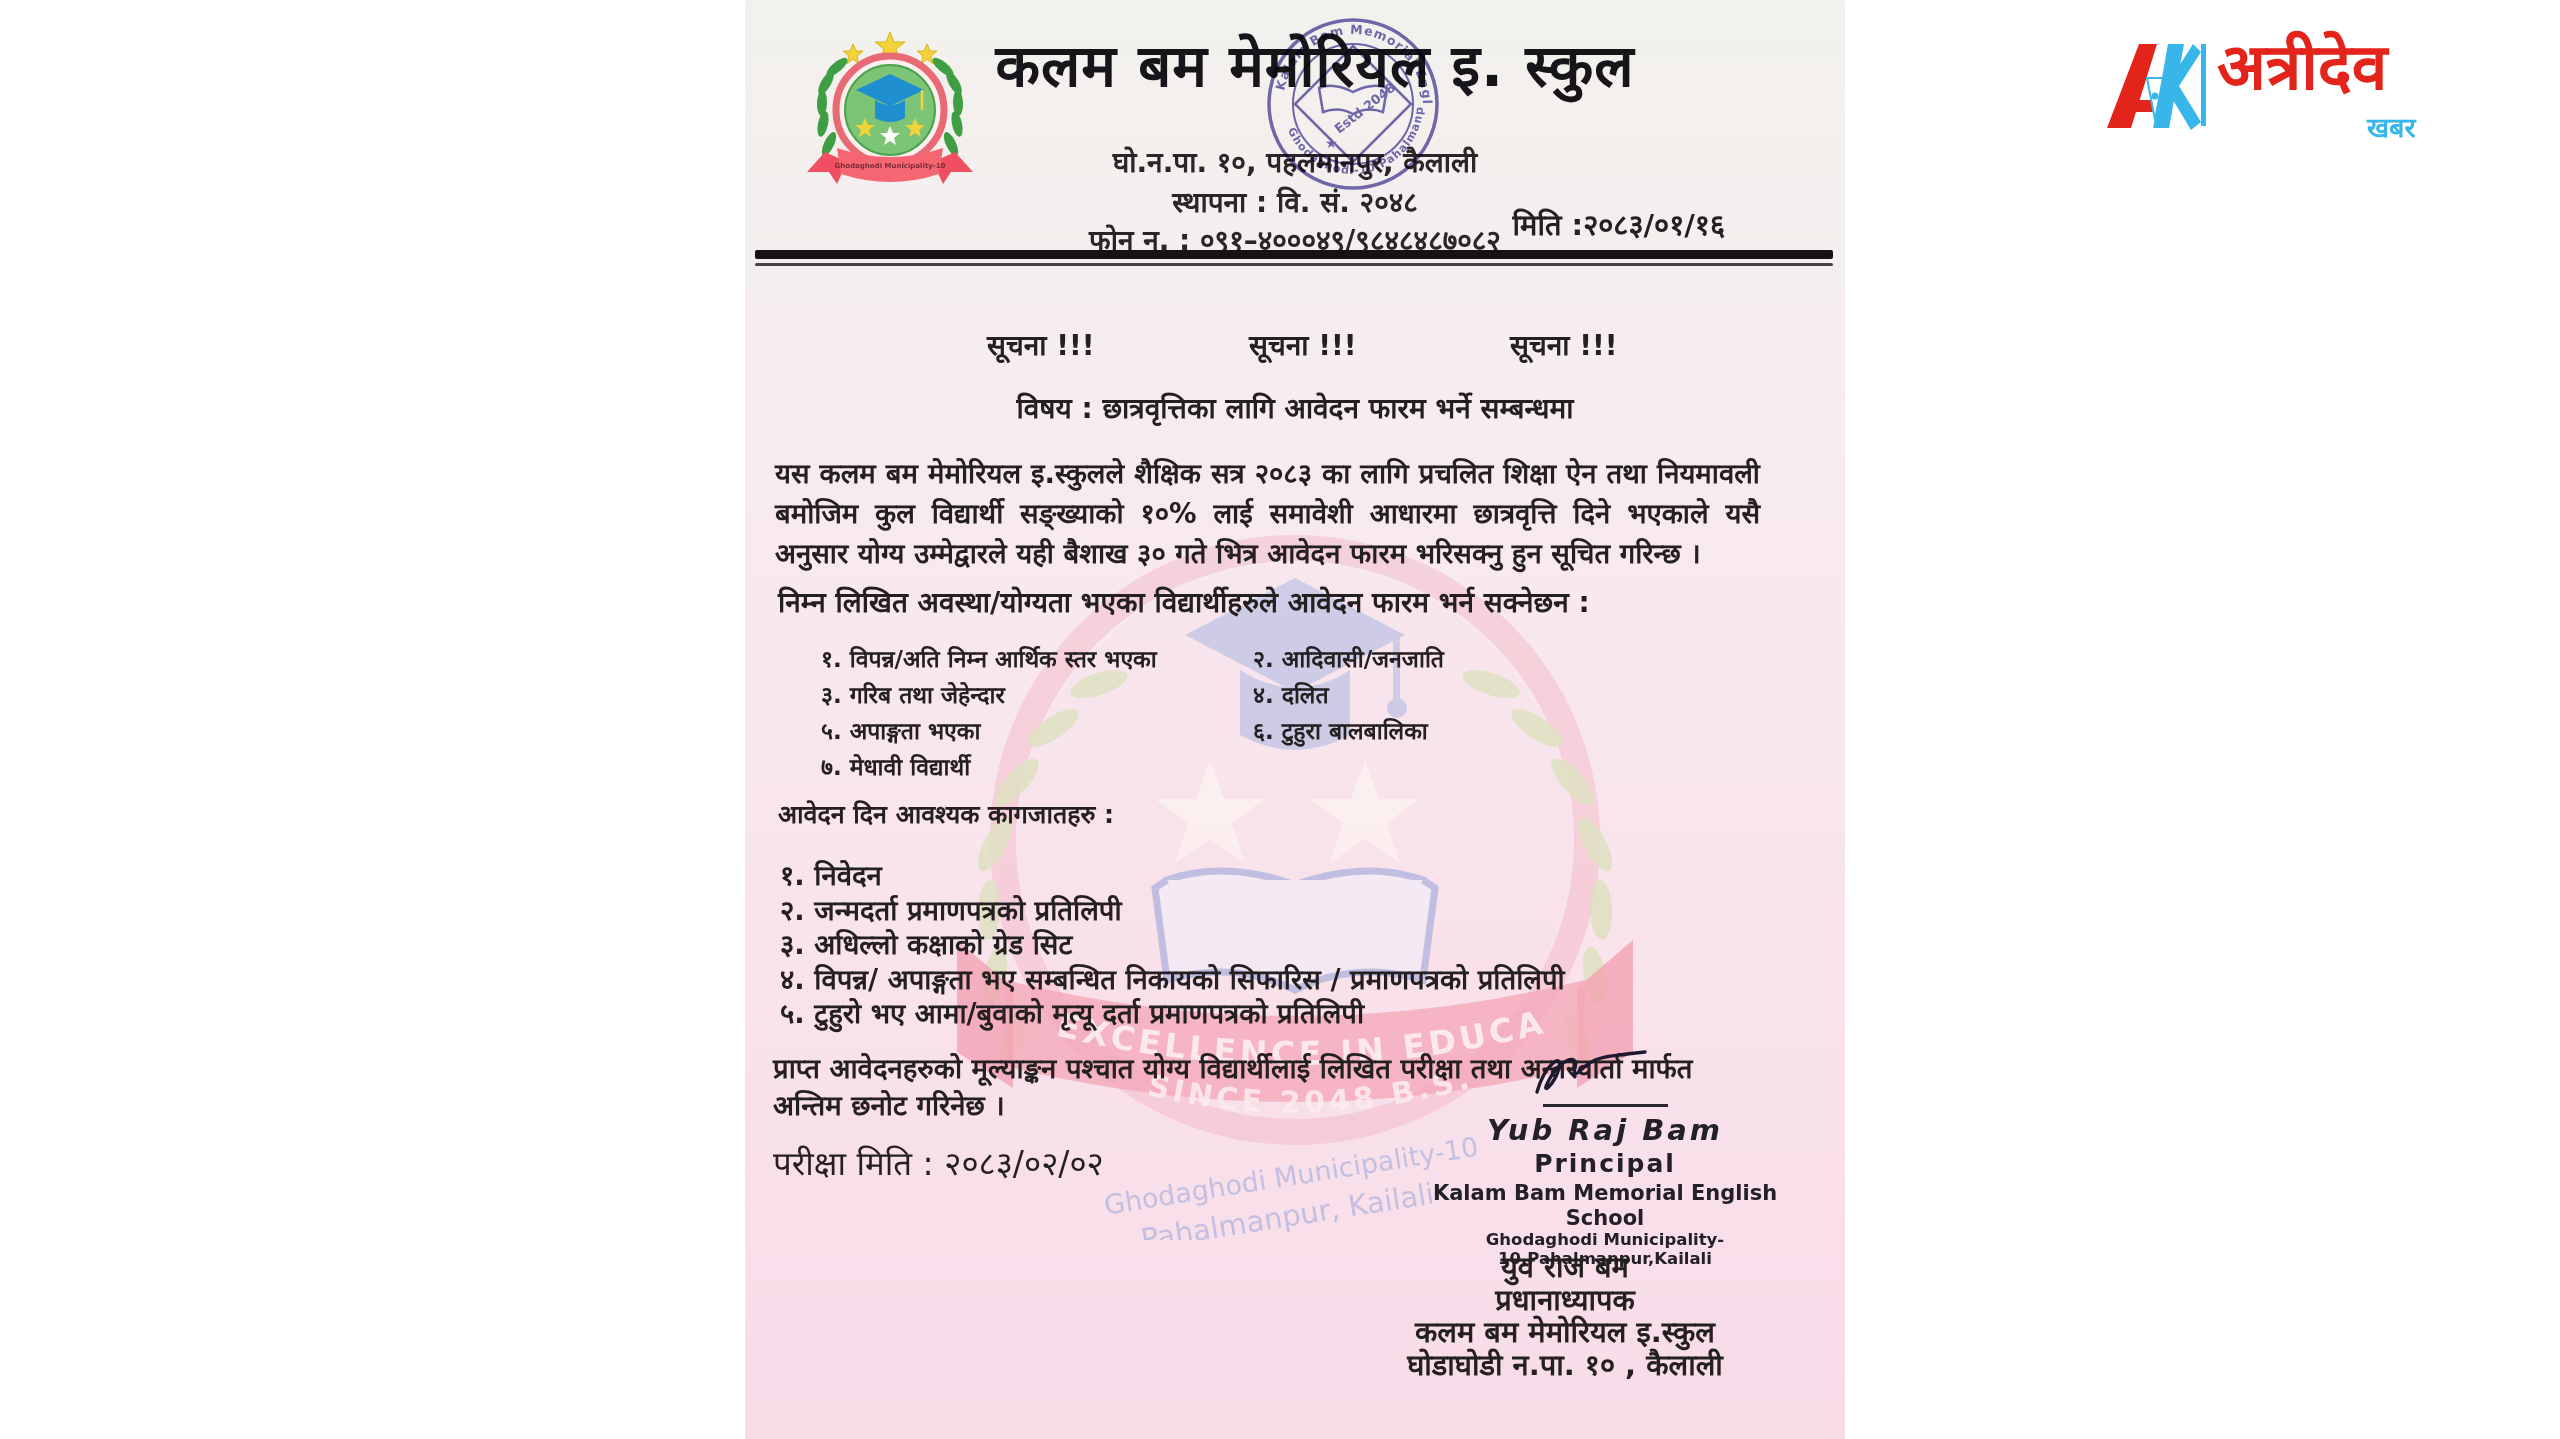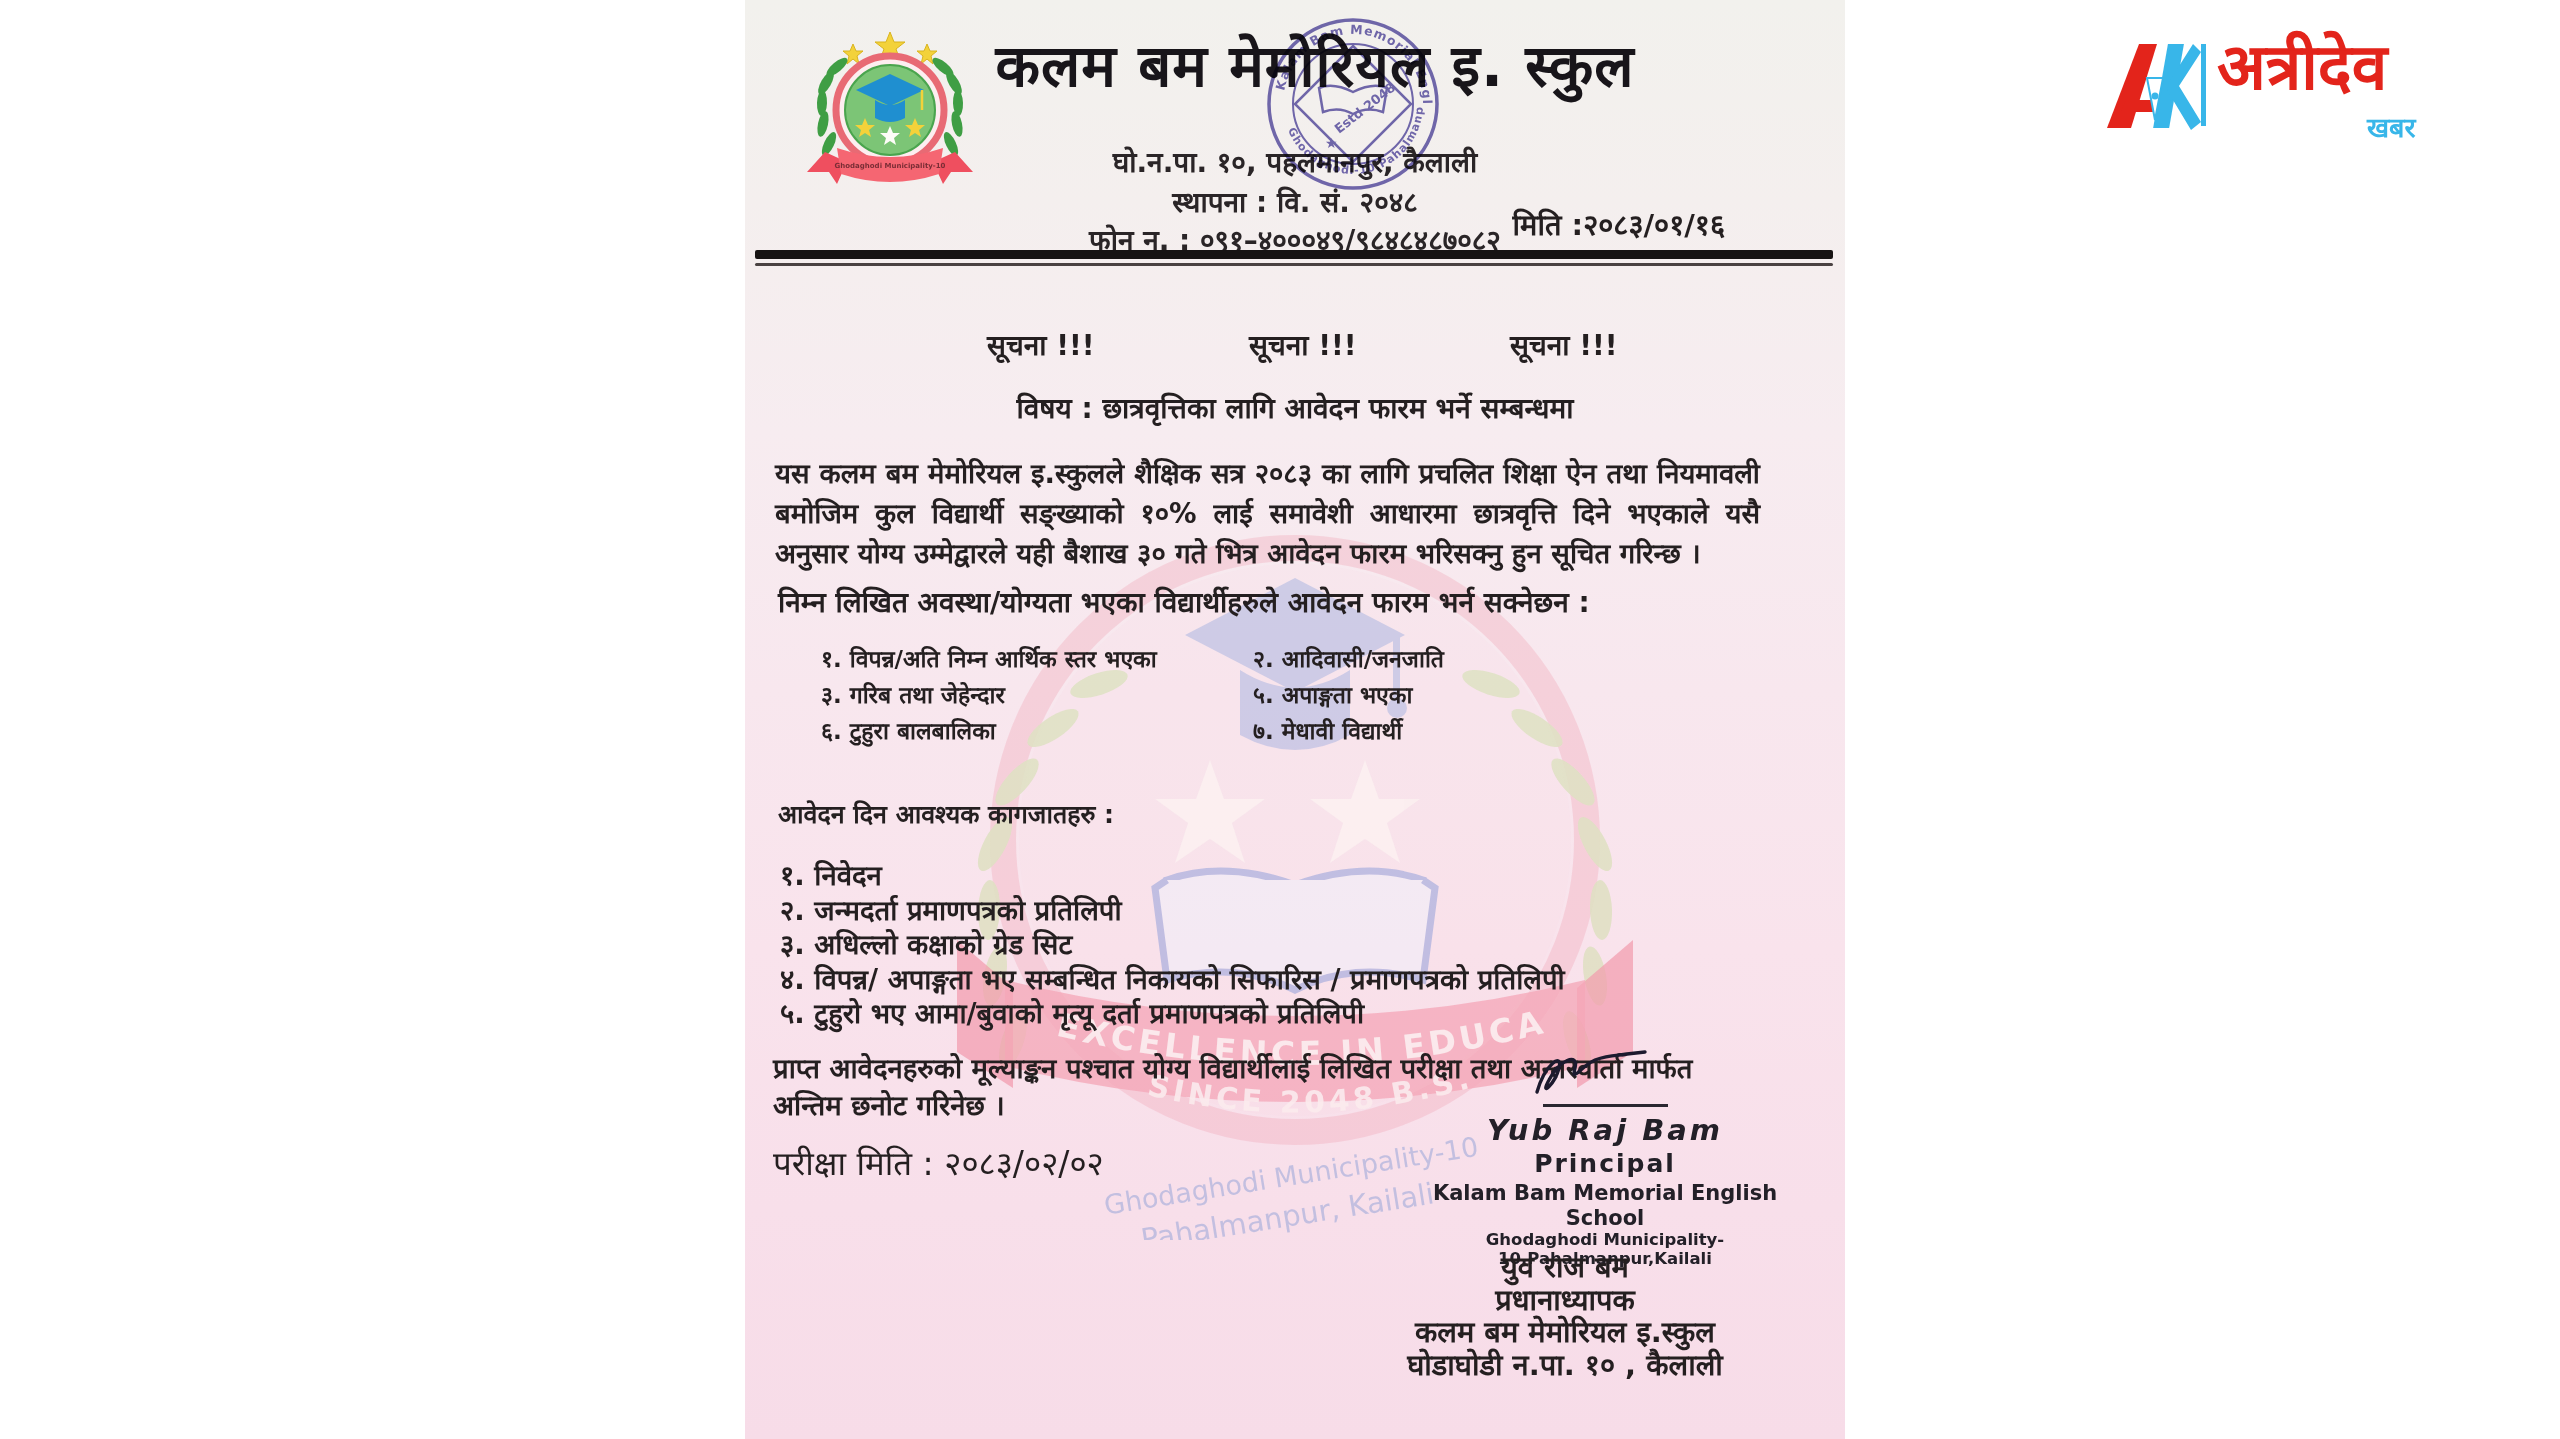--- a/index.html
+++ b/index.html
@@ -215,20 +215,21 @@
     <div class="layer subject">विषय : छात्रवृत्तिका लागि आवेदन फारम भर्ने सम्बन्धमा</div>
 
     <div class="layer para1">यस कलम बम मेमोरियल इ.स्कुलले शैक्षिक सत्र २०८३ का लागि प्रचलित शिक्षा ऐन तथा नियमावली बमोजिम कुल विद्यार्थी सङ्ख्याको १०% लाई समावेशी आधारमा छात्रवृत्ति दिने भएकाले यसै अनुसार योग्य उम्मेद्वारले यही बैशाख ३० गते भित्र आवेदन फारम भरिसक्नु हुन सूचित गरिन्छ ।</div>
 
     <div class="layer elig-head">निम्न लिखित अवस्था/योग्यता भएका विद्यार्थीहरुले आवेदन फारम भर्न सक्नेछन :</div>
 
     <div class="layer elig-grid">
       <div>१. विपन्न/अति निम्न आर्थिक स्तर भएका</div>
       <div>२. आदिवासी/जनजाति</div>
       <div>३. गरिब तथा जेहेन्दार</div>
+      <div>४. दलित</div>
       <div>५. अपाङ्गता भएका</div>
       <div>६. टुहुरा बालबालिका</div>
       <div>७. मेधावी विद्यार्थी</div>
     </div>
 
     <div class="layer docs-head">आवेदन दिन आवश्यक कागजातहरु :</div>
 
     <div class="layer docs-list">
       <div>१. निवेदन</div>
       <div>२. जन्मदर्ता प्रमाणपत्रको प्रतिलिपी</div>

